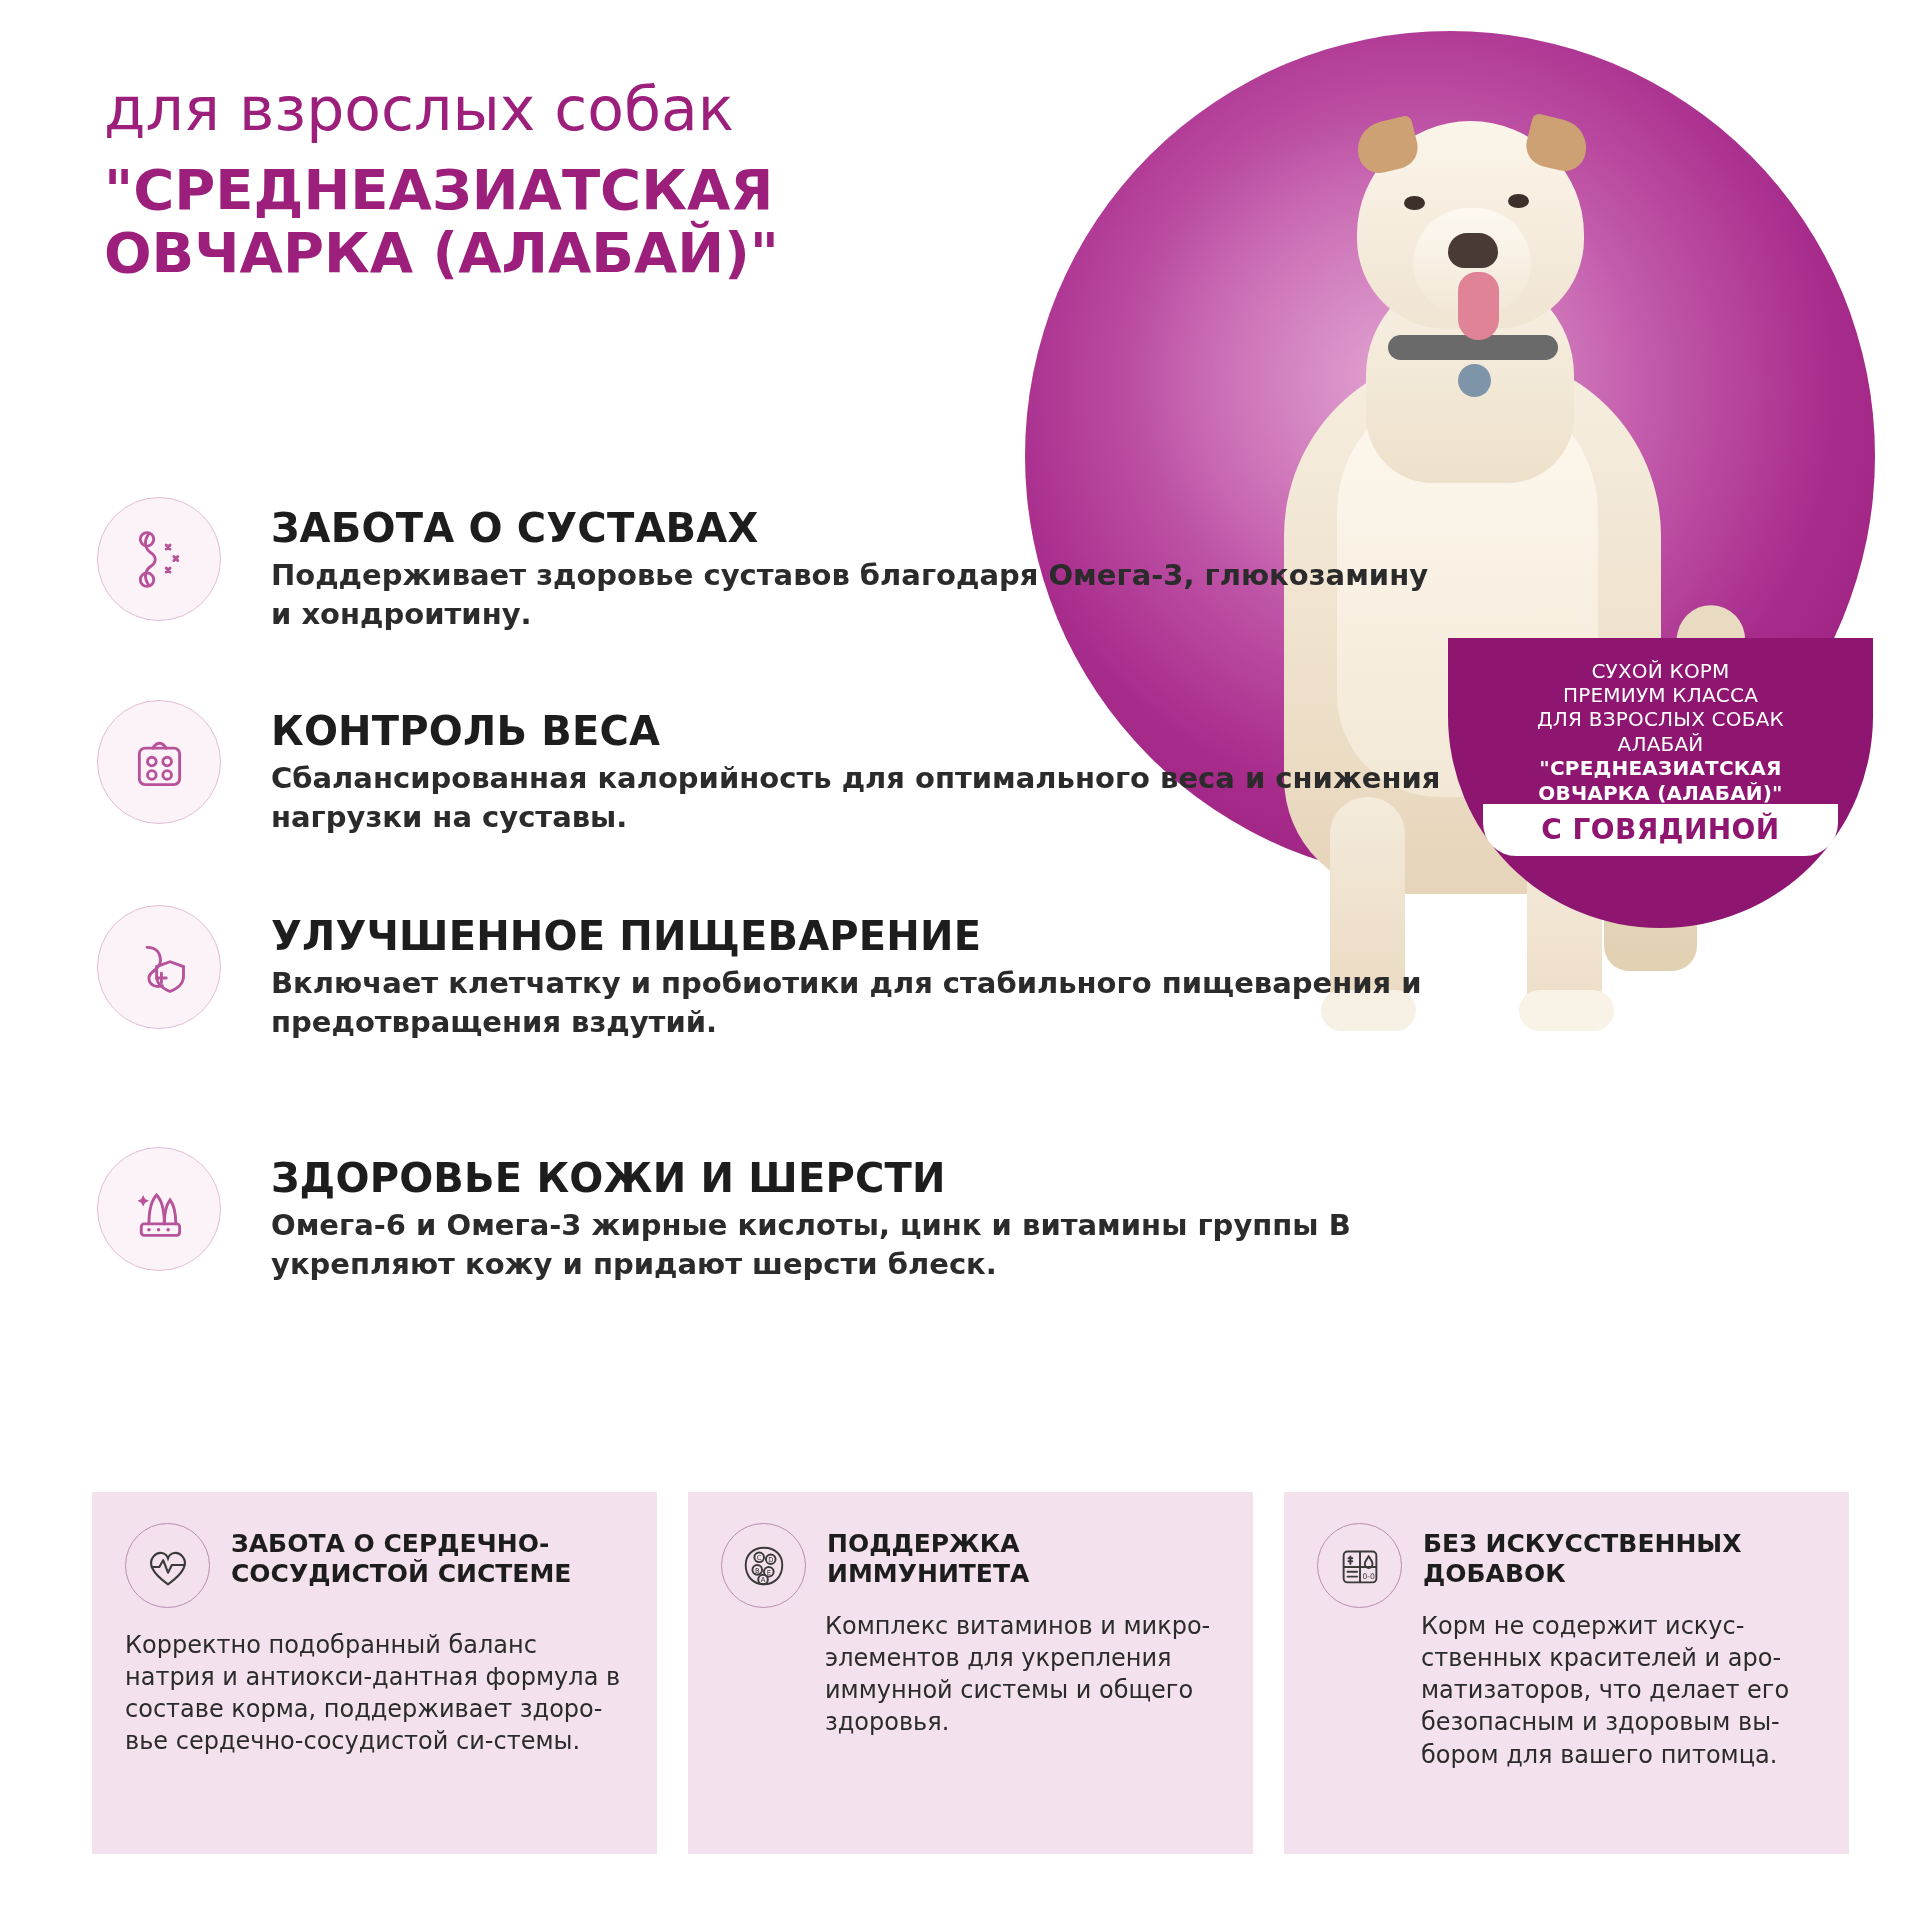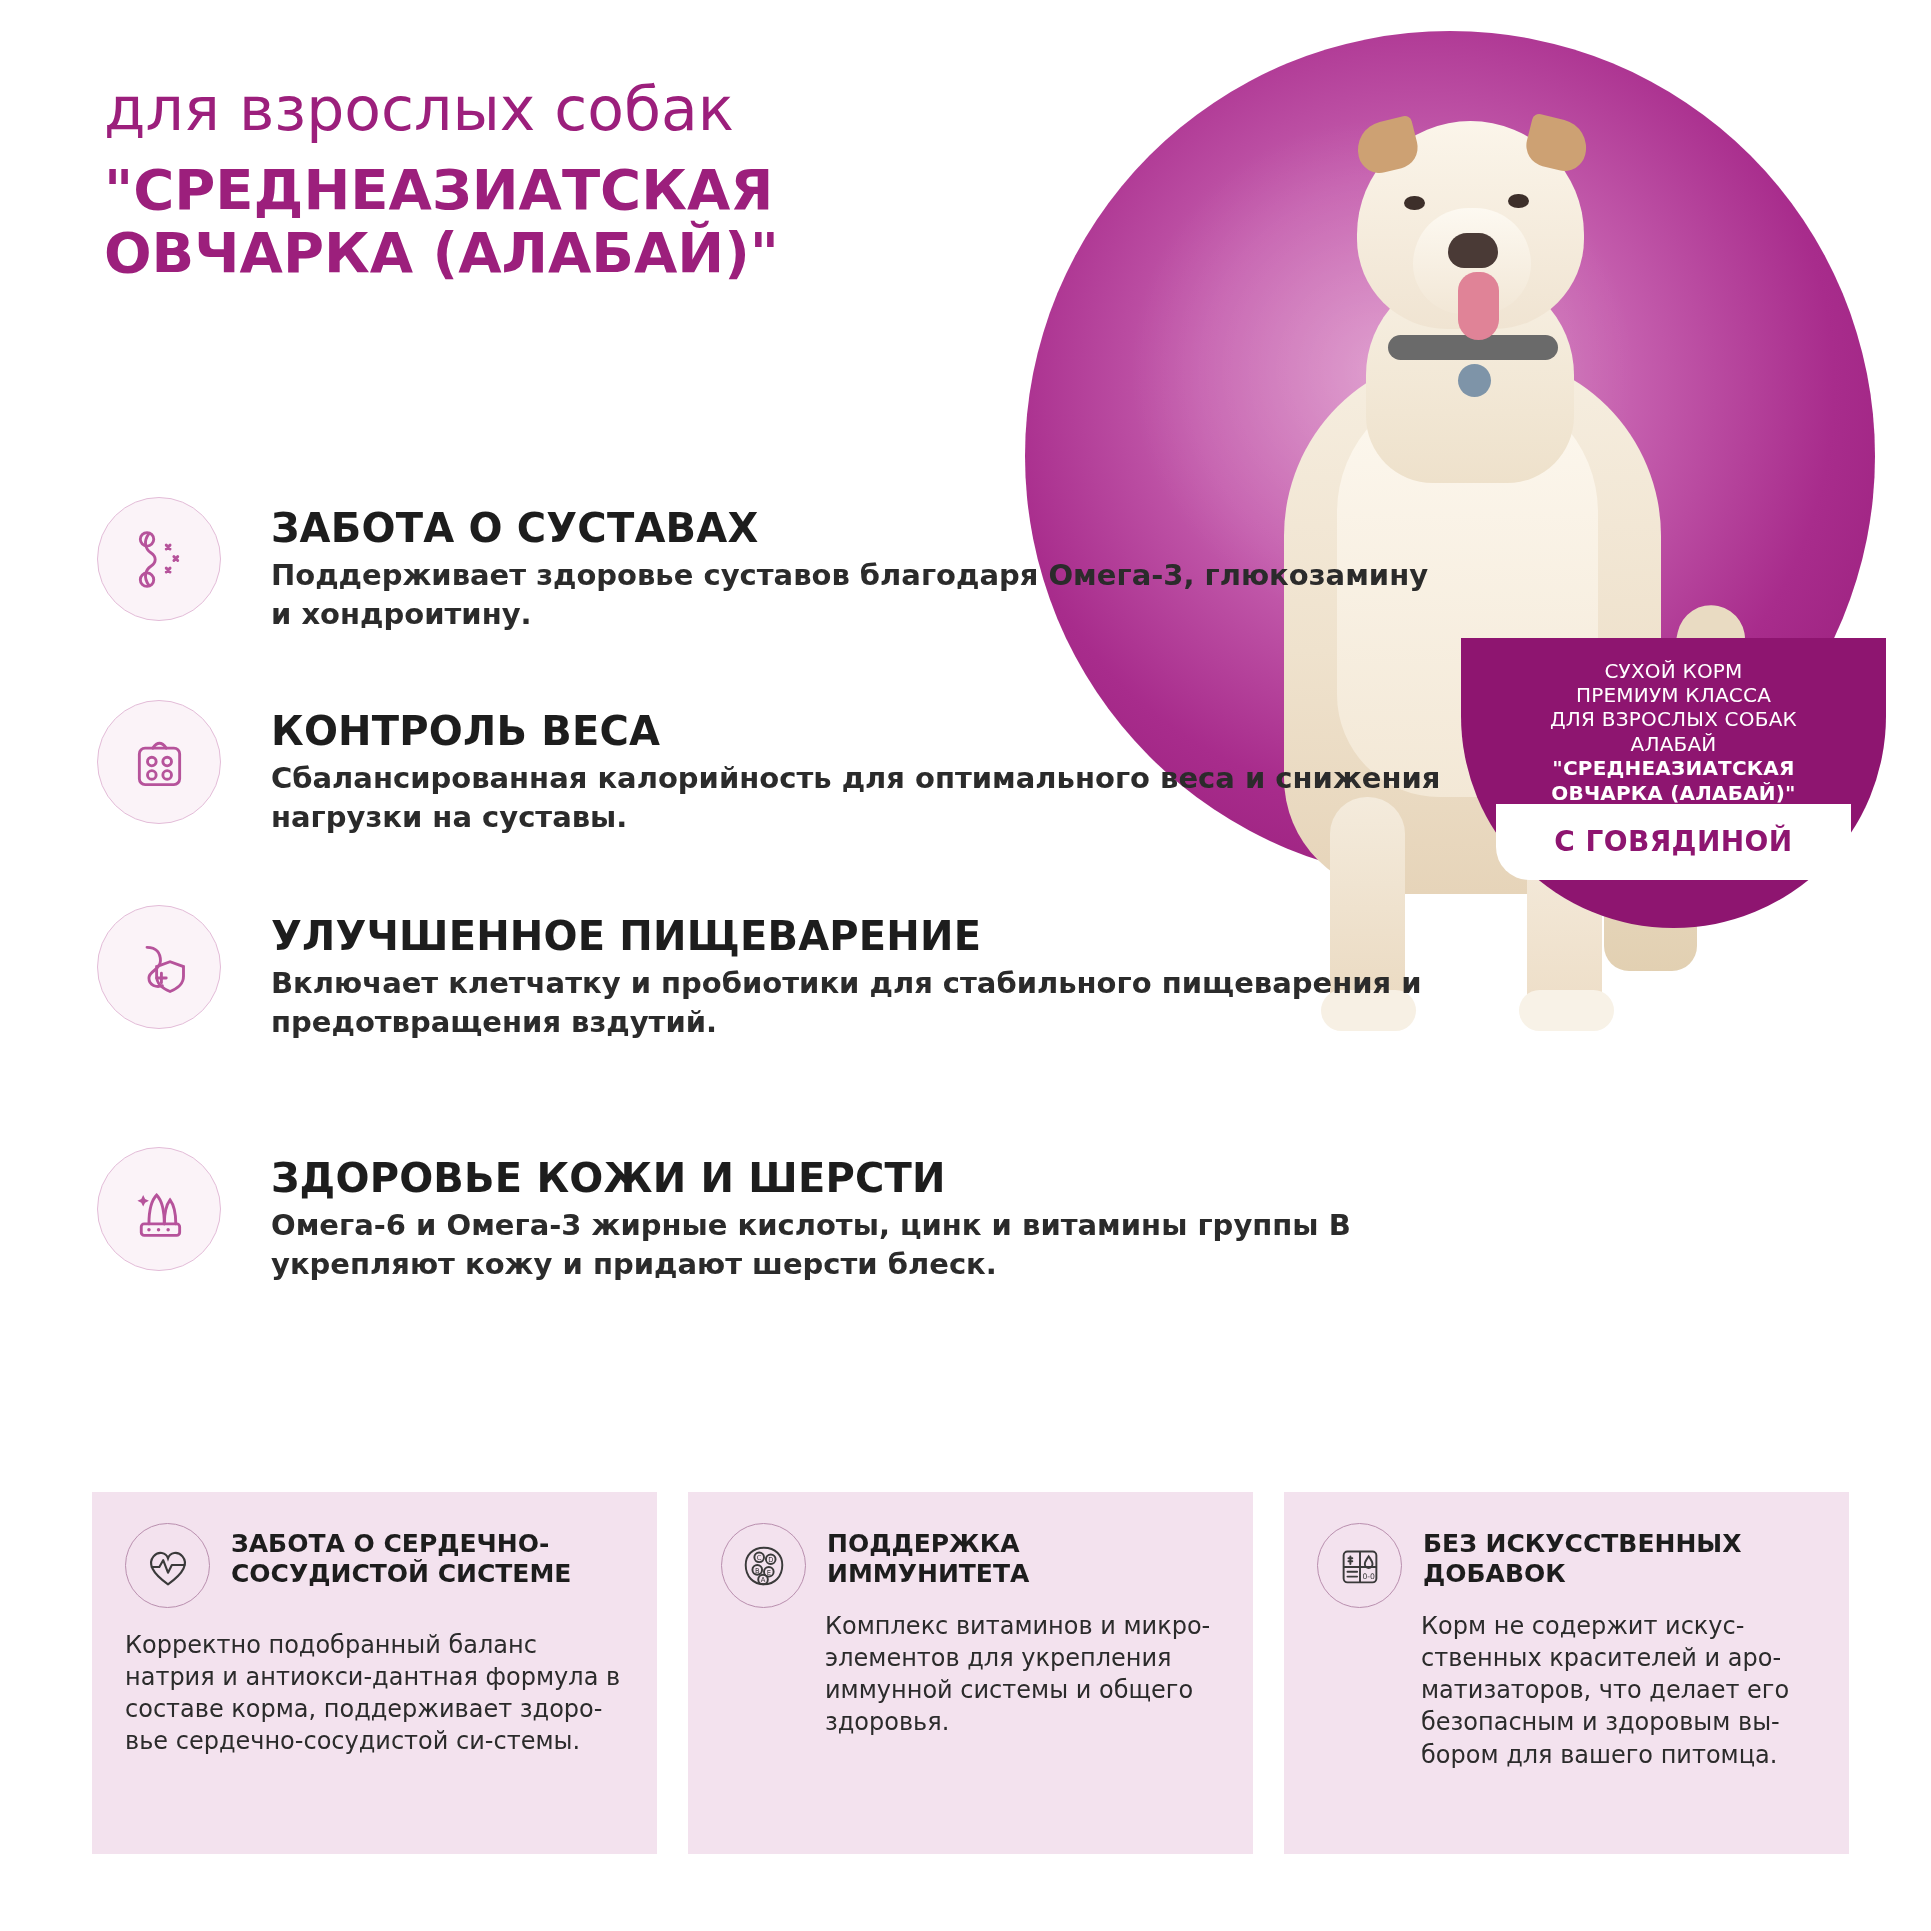--- a/index.html
+++ b/index.html
@@ -134,21 +134,21 @@
   
   .hero-mask {
     position: absolute;
     left: 0; top: 1038px; width: 898px; height: 135px;
     background: #ffffff;
   }
 
   
   .badge {
     position: absolute;
-    left: 457px;
+    left: 444px;
     top: 628px;
     width: 425px;
     height: 290px;
     z-index: 6;
   }
   .badge-body {
     position: absolute;
     left: 0; top: 0;
     width: 425px; height: 290px;
     background: #8e1570;
@@ -163,21 +163,21 @@
     font-size: 20px;
     line-height: 1.22;
     letter-spacing: 0.2px;
   }
   .badge-text .bold { font-weight: 700; }
   .badge-ribbon {
     position: absolute;
     left: 35px;
     top: 166px;
     width: 355px;
-    height: 76px;
+    height: 52px;
     background: #ffffff;
     border-radius: 0 0 33px 33px;
     display: flex;
     align-items: center;
     justify-content: center;
   }
   .badge-ribbon span {
     color: #8e1570;
     font-weight: 700;
     font-size: 28px;

